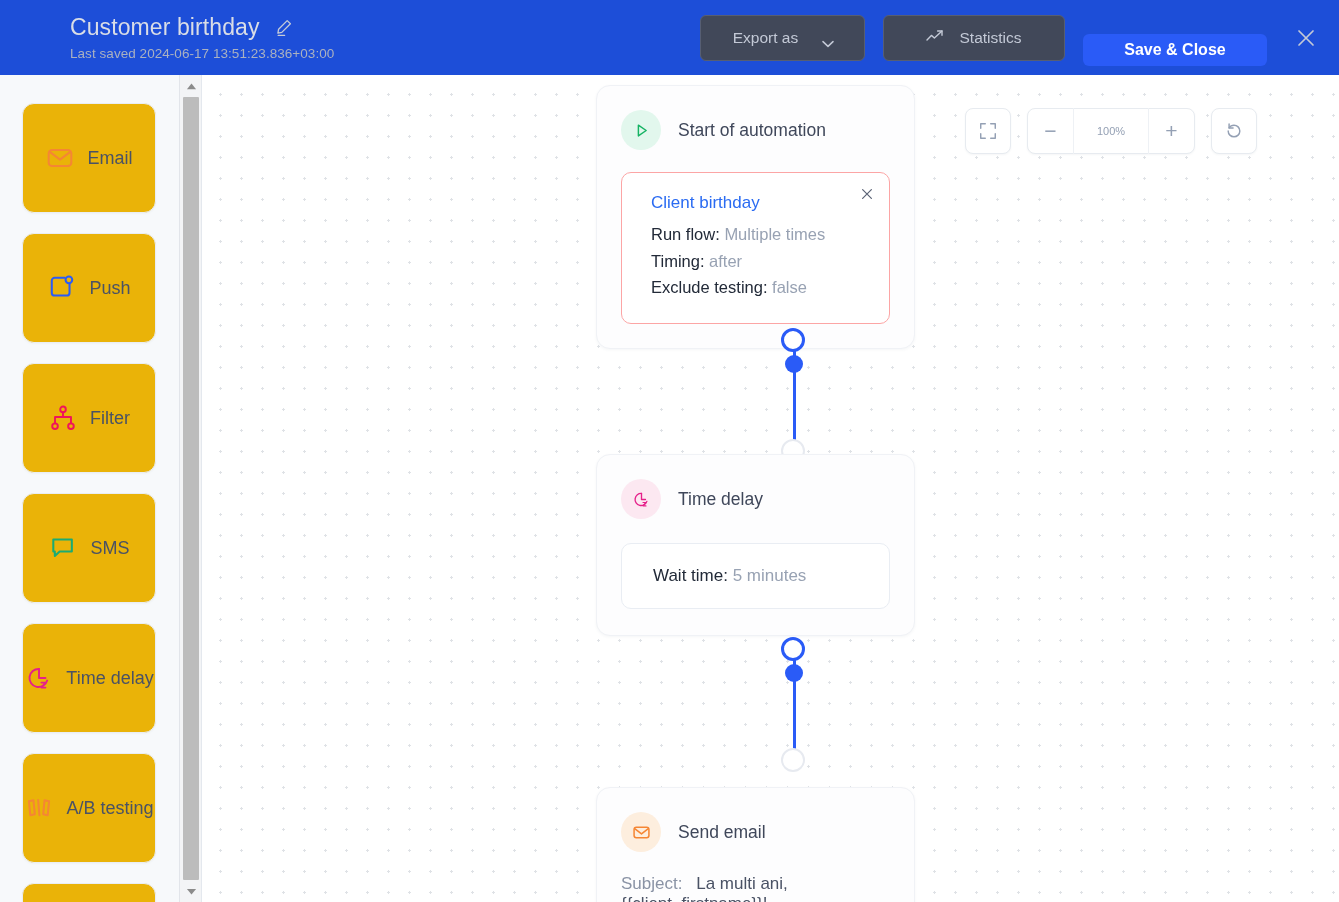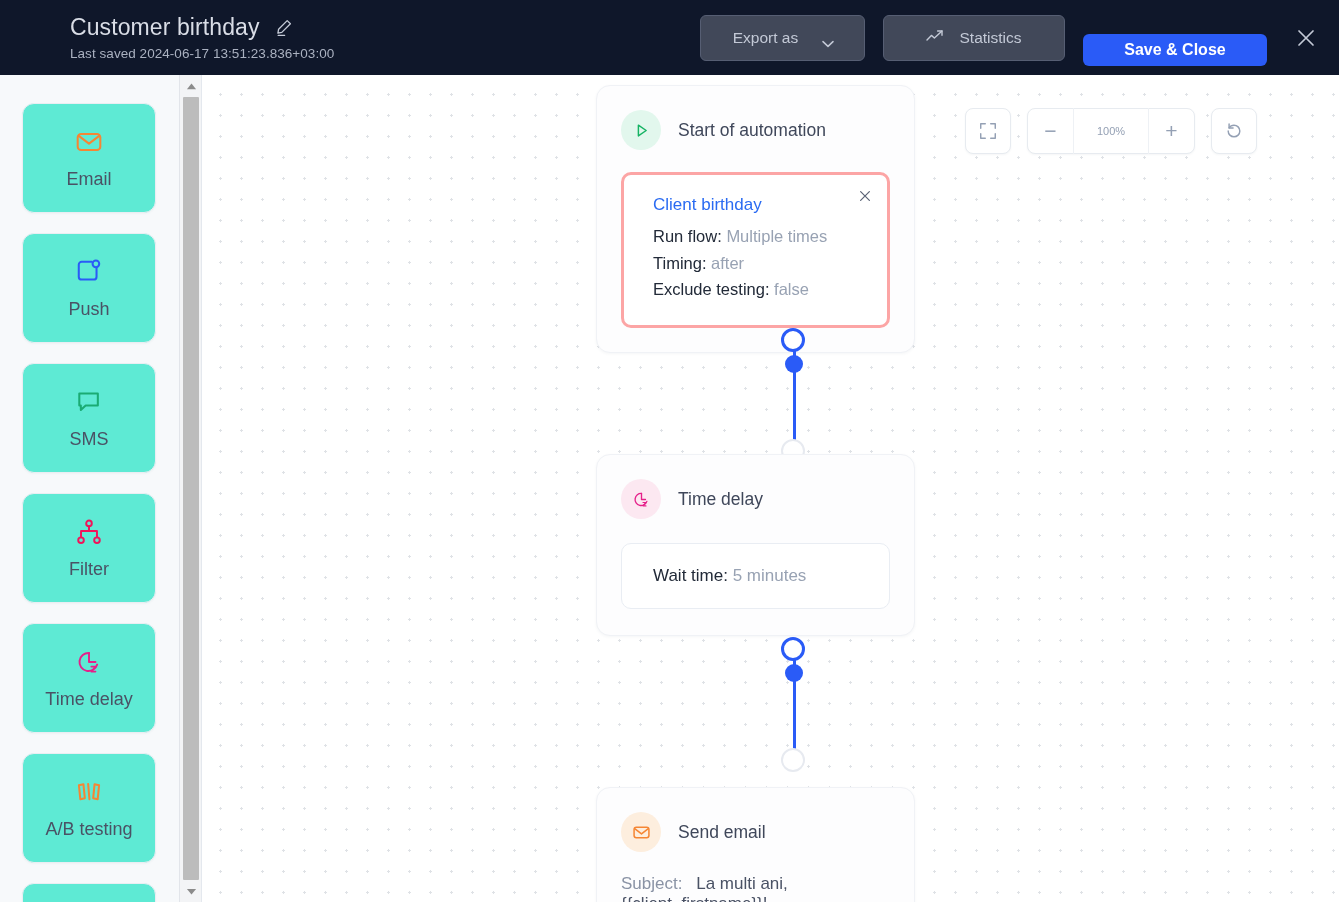--- a/index.html
+++ b/index.html
@@ -7,21 +7,21 @@
     width: 1339px; height: 902px;
     overflow: hidden;
     font-family: "Liberation Sans", "DejaVu Sans", sans-serif;
     background: #ffffff;
   }
 
   
   .header {
     position: absolute; top: 0; left: 0;
     width: 1339px; height: 75px;
-    background: #0f172a;
+    background: #1d4ed8;
     display: flex; align-items: center;
   }
   .header-left { padding-left: 70px; display: flex; flex-direction: column; justify-content: center; }
   .title-row { display: flex; align-items: center; gap: 14px; }
   .doc-title {
     font-size: 23px; color: #d9dde6; font-weight: 400; letter-spacing: .1px;
   }
   .pencil-icon { width: 20px; height: 20px; display:block; cursor: pointer; }
   .last-saved {
     margin-top: 5px; font-size: 13.5px; color: #aab1c0; letter-spacing: .05px;
@@ -55,22 +55,22 @@
     background: #f7f9fb;
     border-right: 1px solid #e4e8ee;
   }
   .sidebar-list {
     position: absolute; top: 0; left: 0; width: 180px; height: 827px;
     padding: 28px 0 0 22px;
     display: flex; flex-direction: column; gap: 20px;
   }
   .side-card {
     width: 134px; min-height: 110px;
-    background: #5eead4; border: 1px solid #eaeef3; border-radius: 12px;
-    display: flex; flex-direction: column; align-items: center; justify-content: center;
+    background: #eab308; border: 1px solid #eaeef3; border-radius: 12px;
+    display: flex; flex-direction: row; align-items: center; justify-content: center;
     gap: 12px; cursor: pointer; flex: 0 0 auto;
     box-shadow: 0 1px 2px rgba(60,70,90,.04);
   }
   .side-card .ico { width: 30px; height: 30px; display: flex; align-items: center; justify-content: center; }
   .side-card .lbl {
     font-size: 18px; color: #4a5265; text-align: center; line-height: 1.16;
   }
   .side-card.tall { min-height: 132px; }
 
   
@@ -131,21 +131,21 @@
     width: 40px; height: 40px; border-radius: 50%;
     display: flex; align-items: center; justify-content: center; flex: 0 0 auto;
   }
   .badge-green { background: #e2f7ed; }
   .badge-pink  { background: #fce8f1; }
   .badge-orange{ background: #fdeede; }
   .node-title { font-size: 17.5px; color: #3f475a; }
 
   .inner-box {
     margin: 22px 24px 24px 24px;
-    border: 3px solid #fca5a5; border-radius: 10px;
+    border: 1px solid #fca5a5; border-radius: 10px;
     background: #ffffff; position: relative;
     padding: 20px 26px 22px 29px;
   }
   .inner-close {
     position: absolute; top: 12px; right: 13px; width: 18px; height: 18px;
     display: flex; align-items: center; justify-content: center; cursor: pointer;
   }
   .trig-name { font-size: 17px; color: #2a6bf2; margin-bottom: 8px; }
   .kv { font-size: 16.5px; color: #222a38; line-height: 1.62; }
   .kv .v { color: #98a2b3; }
@@ -245,37 +245,37 @@
         <svg viewBox="0 0 26 26" width="28" height="28" fill="none" stroke="#2a5bf7" stroke-width="1.9" stroke-linecap="round" stroke-linejoin="round">
           <path d="M15.5 3.5H6.2A2.7 2.7 0 003.5 6.2v11.1a2.7 2.7 0 002.7 2.7h11.1a2.7 2.7 0 002.7-2.7V9.6"></path>
           <circle cx="19.4" cy="5.4" r="3.1"></circle>
         </svg>
       </span>
       <span class="lbl">Push</span>
     </div>
 
     <div class="side-card">
       <span class="ico">
-        <svg viewBox="0 0 26 26" width="28" height="28" fill="none" stroke="#1aab73" stroke-width="1.9" stroke-linecap="round" stroke-linejoin="round">
-          <path d="M4 5.2h17.2v11.1H9.9L5.4 20.4v-4.1H4z"></path>
-        </svg>
-      </span>
-      <span class="lbl">SMS</span>
-    </div>
-
-    <div class="side-card">
-      <span class="ico">
         <svg viewBox="0 0 26 26" width="28" height="28" fill="none" stroke="#f0145a" stroke-width="1.8" stroke-linecap="round" stroke-linejoin="round">
           <circle cx="13" cy="5" r="2.6"></circle>
           <circle cx="5.6" cy="20.6" r="2.6"></circle>
           <circle cx="20.4" cy="20.6" r="2.6"></circle>
           <path d="M13 7.7v4.4M5.6 18v-5.9h14.8V18"></path>
         </svg>
       </span>
       <span class="lbl">Filter</span>
+    </div>
+
+    <div class="side-card">
+      <span class="ico">
+        <svg viewBox="0 0 26 26" width="28" height="28" fill="none" stroke="#1aab73" stroke-width="1.9" stroke-linecap="round" stroke-linejoin="round">
+          <path d="M4 5.2h17.2v11.1H9.9L5.4 20.4v-4.1H4z"></path>
+        </svg>
+      </span>
+      <span class="lbl">SMS</span>
     </div>
 
     <div class="side-card">
       <span class="ico">
         <svg viewBox="0 0 26 26" width="28" height="28" fill="none" stroke="#e5208a" stroke-width="1.8" stroke-linecap="round" stroke-linejoin="round">
           <path d="M20.6 15.4A8.4 8.4 0 1113 4.6"></path>
           <path d="M13 4.6V13h6"></path>
           <path d="M15.1 17.3h4l-4 4.6h4" stroke-width="1.5"></path>
         </svg>
       </span>

